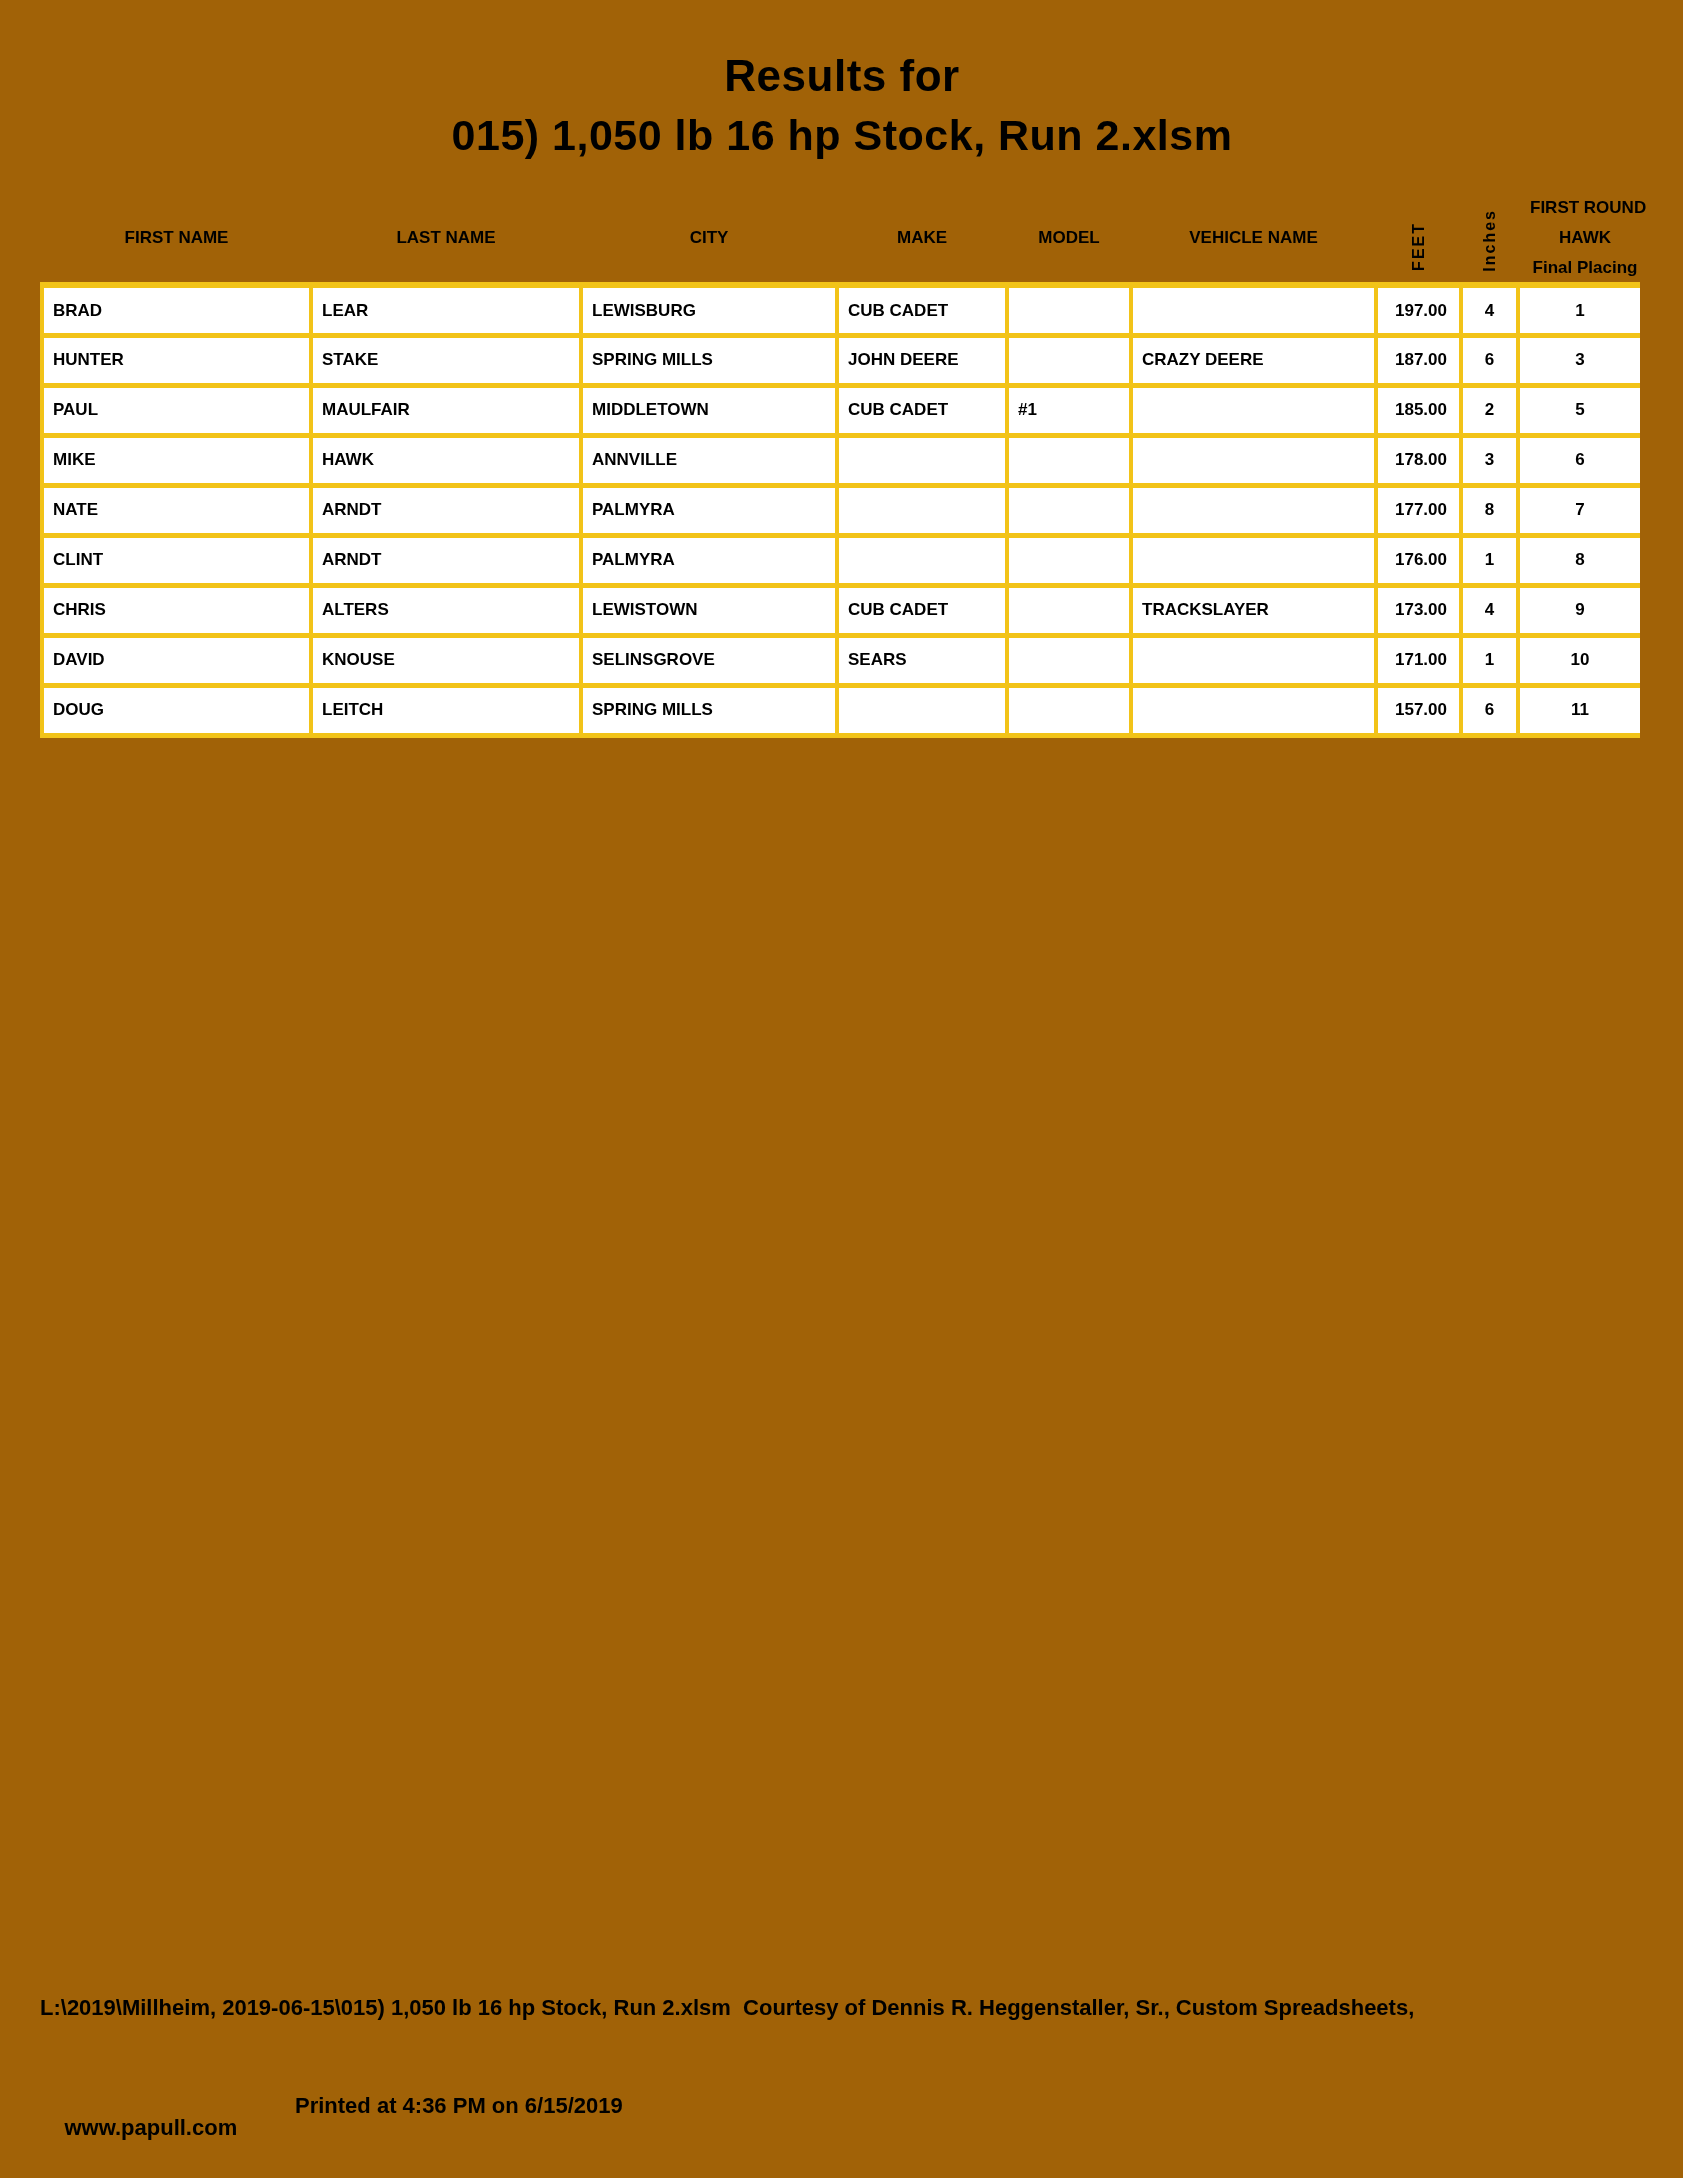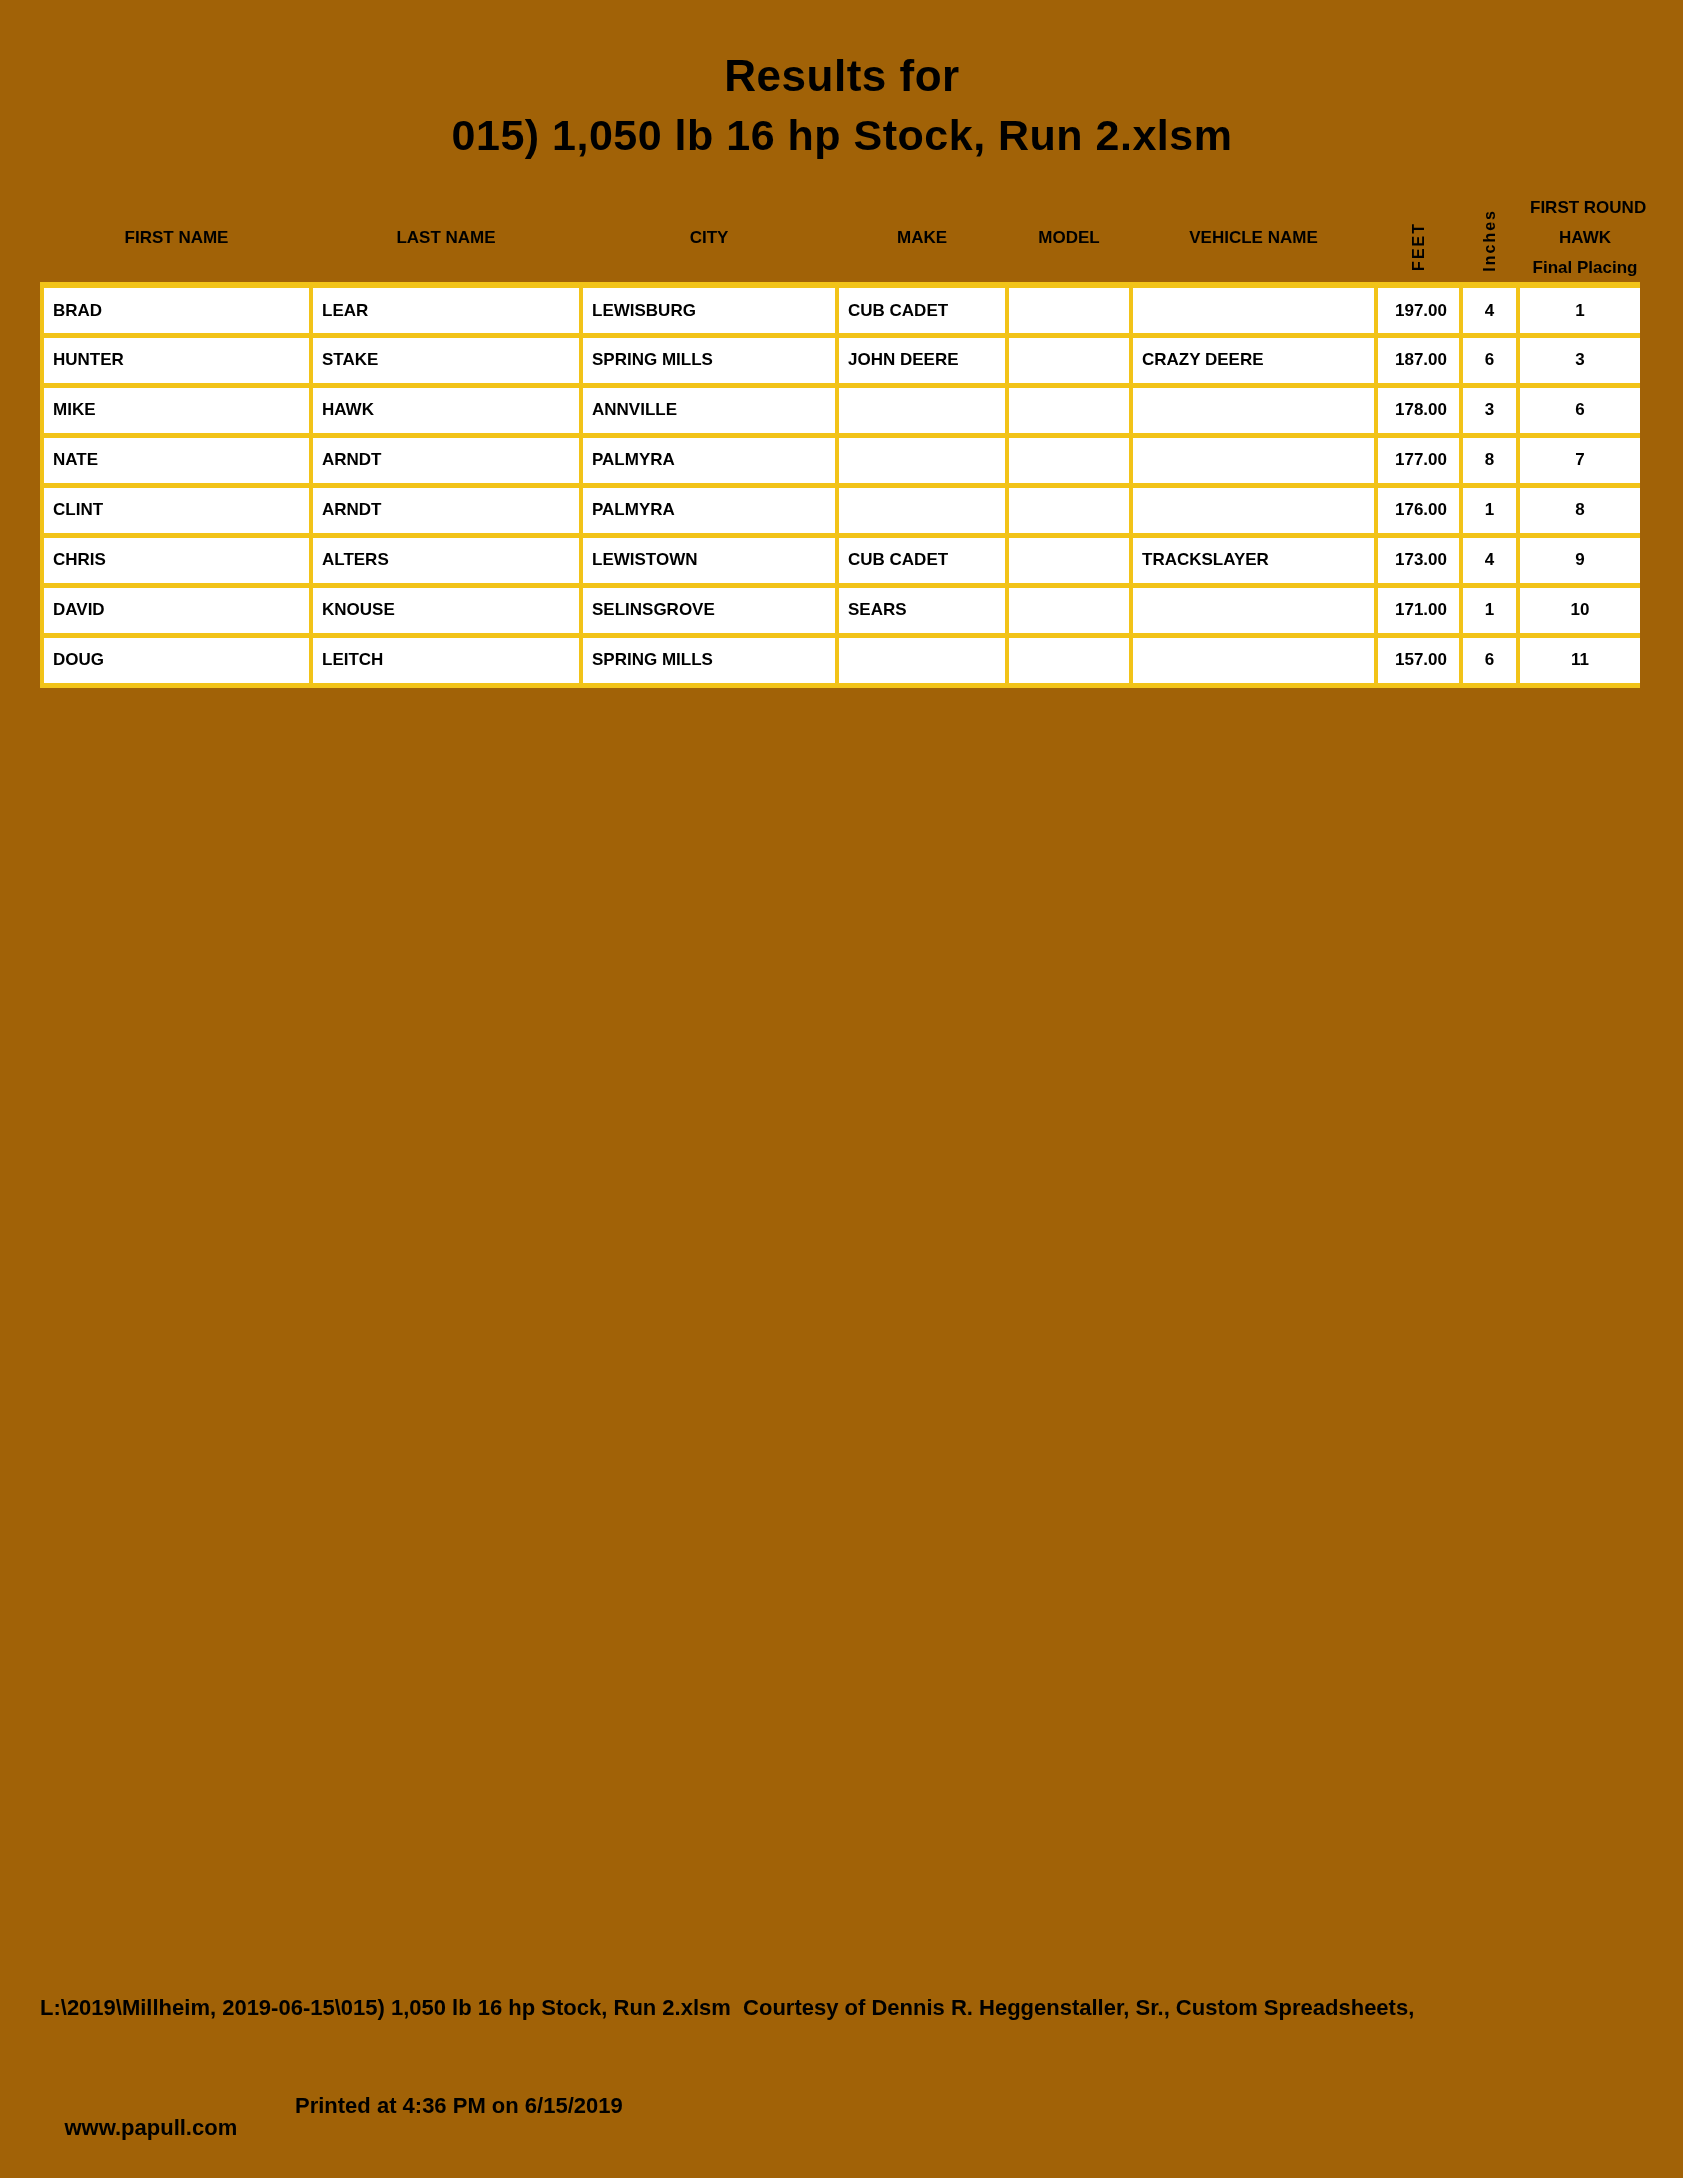--- a/index.html
+++ b/index.html
@@ -112,20 +112,31 @@
         <td>STAKE</td>
         <td>SPRING MILLS</td>
         <td>JOHN DEERE</td>
         <td></td>
         <td>CRAZY DEERE</td>
         <td class="num-feet">187.00</td>
         <td class="num-center">6</td>
         <td class="num-center">3</td>
       </tr>
       <tr>
+        <td>PAUL</td>
+        <td>MAULFAIR</td>
+        <td>MIDDLETOWN</td>
+        <td>CUB CADET</td>
+        <td>#1</td>
+        <td></td>
+        <td class="num-feet">185.00</td>
+        <td class="num-center">2</td>
+        <td class="num-center">5</td>
+      </tr>
+      <tr>
         <td>MIKE</td>
         <td>HAWK</td>
         <td>ANNVILLE</td>
         <td></td>
         <td></td>
         <td></td>
         <td class="num-feet">178.00</td>
         <td class="num-center">3</td>
         <td class="num-center">6</td>
       </tr>

